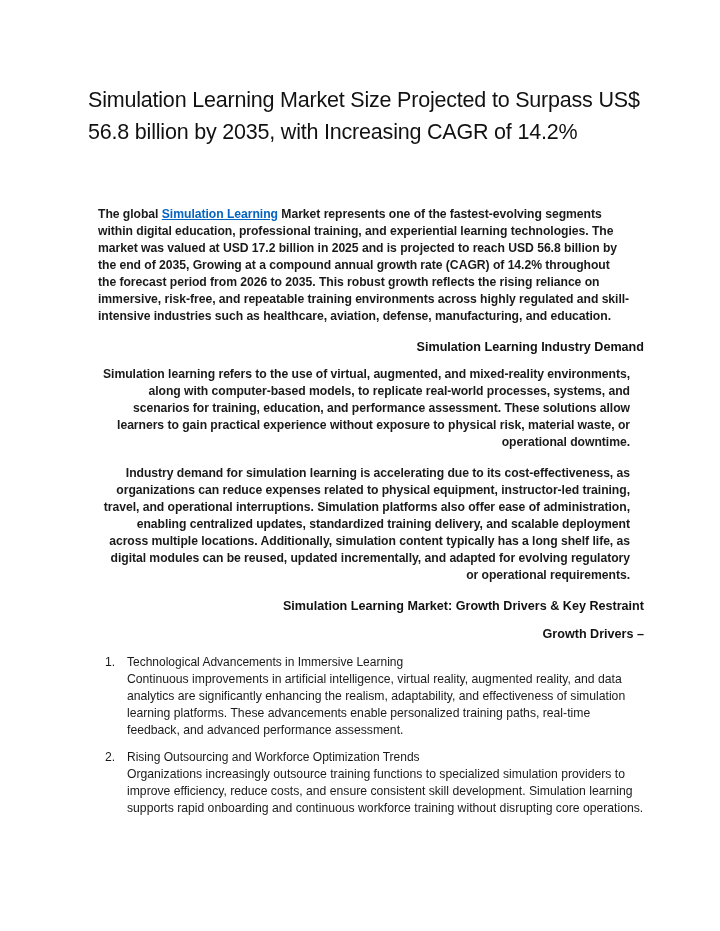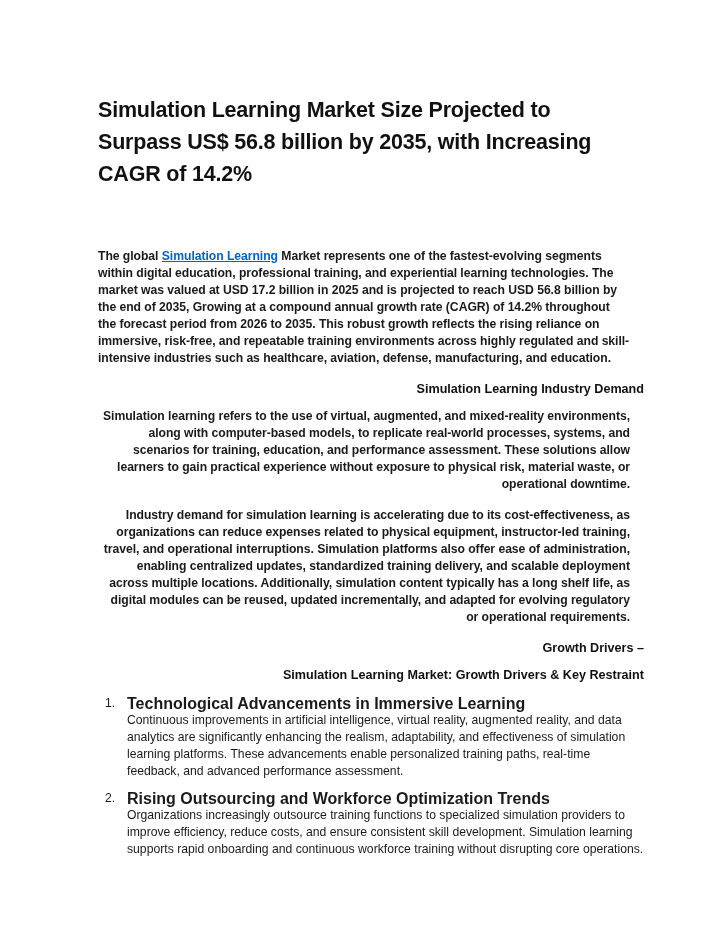--- a/index.html
+++ b/index.html
@@ -3,53 +3,53 @@
   <meta charset="utf-8">
   <style>
     html, body { margin: 0; padding: 0; background: #ffffff; }
     body {
       width: 720px; height: 931px; overflow: hidden; position: relative;
       font-family: "Liberation Sans", "DejaVu Sans", sans-serif;
       color: #1a1a1a;
     }
     .page { position: absolute; left: 84px; top: 80px; width: 560px; }
     h1 {
-      margin: 14px; font-size: 21.5px; line-height: 32px; font-weight: bold;
+      margin: 4px; font-size: 21.5px; line-height: 32px; font-weight: normal;
       color: #111; letter-spacing: -0.2px;
     }
     p {
       margin: 14px; font-size: 12.2px; line-height: 17px; letter-spacing: -0.05px; font-weight: bold;
     }
     .intro { margin-top: 58px; }
     .gap { margin-top: 10px; text-align: right; }
     h2 {
       margin: 0; font-size: 12.6px; line-height: 17px; font-weight: bold; color: #111;
     }
     a.link { color: #0563c1; text-decoration: underline; }
     ol { margin: 0; padding: 0; list-style: none; }
     ol li { position: relative; padding-left: 43px; }
     .num { position: absolute; left: 21px; top: 0; font-size: 12.2px; line-height: 17px; }
-    .item-title { display: block; font-weight: bold; font-size: 16px; line-height: 17px; }
+    .item-title { display: block; font-weight: normal; font-size: 12px; line-height: 17px; }
     .item-body { display: block; font-size: 12.2px; line-height: 17px; }
   </style>
 </head>
 <body>
 
 <div class="page">
   <h1>Simulation Learning Market Size Projected to Surpass US$ 56.8 billion by 2035,  with Increasing CAGR of 14.2%</h1>
 
   <p class="intro"><span>The global </span><a class="link" href="#">Simulation Learning</a><span> Market represents one of the fastest-evolving segments within digital education, professional training, and experiential learning technologies. The market was valued at USD 17.2 billion in 2025 and is projected to reach USD 56.8 billion by the end of 2035, Growing at a compound annual growth rate (CAGR) of 14.2% throughout the forecast period from 2026 to 2035. This robust growth reflects the rising reliance on immersive, risk-free, and repeatable training environments across highly regulated and skill-intensive industries such as healthcare, aviation, defense, manufacturing, and education.</span></p>
 
   <h2 class="gap" style="margin-top:9px">Simulation Learning Industry Demand</h2>
 
   <p class="gap">Simulation learning refers to the use of virtual, augmented, and mixed-reality environments, along with computer-based models, to replicate real-world processes, systems, and scenarios for training, education, and performance assessment. These solutions allow learners to gain practical experience without exposure to physical risk, material waste, or operational downtime.</p>
   <p class="gap">Industry demand for simulation learning is accelerating due to its cost-effectiveness, as organizations can reduce expenses related to physical equipment, instructor-led training, travel, and operational interruptions. Simulation platforms also offer ease of administration, enabling centralized updates, standardized training delivery, and scalable deployment across multiple locations. Additionally, simulation content typically has a long shelf life, as digital modules can be reused, updated incrementally, and adapted for evolving regulatory or operational requirements.</p>
 
+  <h2 class="gap">Simulation Learning Market: Growth Drivers &amp; Key Restraint</h2>
   <h2 class="gap" style="margin-top:11px">Growth Drivers –</h2>
-  <h2 class="gap">Simulation Learning Market: Growth Drivers &amp; Key Restraint</h2>
 
   <ol style="margin-top:11px">
     <li>
       <span class="num">1.</span>
       <span class="item-title">Technological Advancements in Immersive Learning</span>
       <span class="item-body">Continuous improvements in artificial intelligence, virtual reality, augmented reality, and data analytics are significantly enhancing the realism, adaptability, and effectiveness of simulation learning platforms. These advancements enable personalized training paths, real-time feedback, and advanced performance assessment.</span>
     </li>
     <li style="margin-top:10px">
       <span class="num">2.</span>
       <span class="item-title">Rising Outsourcing and Workforce Optimization Trends</span>

